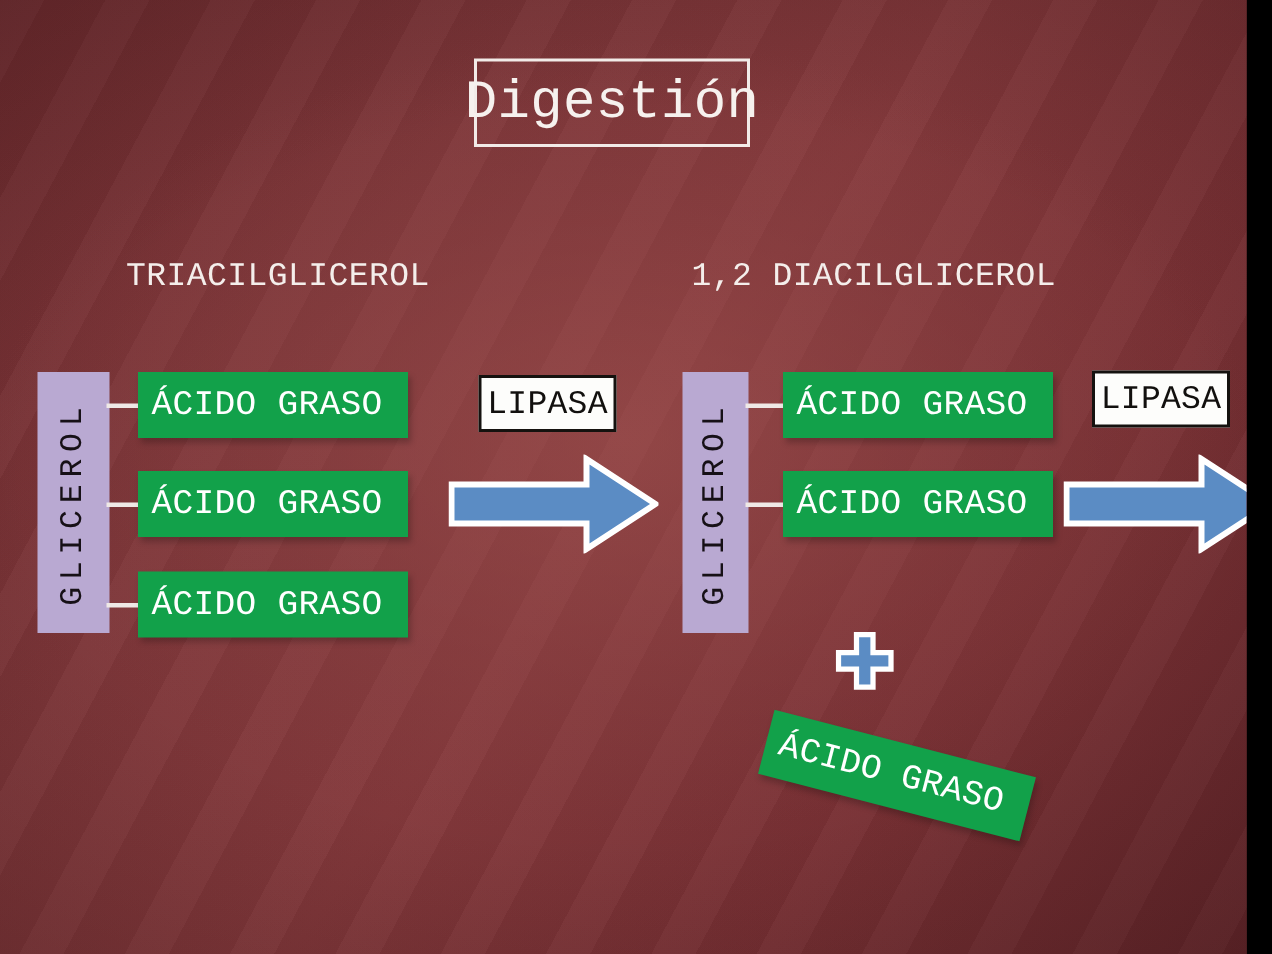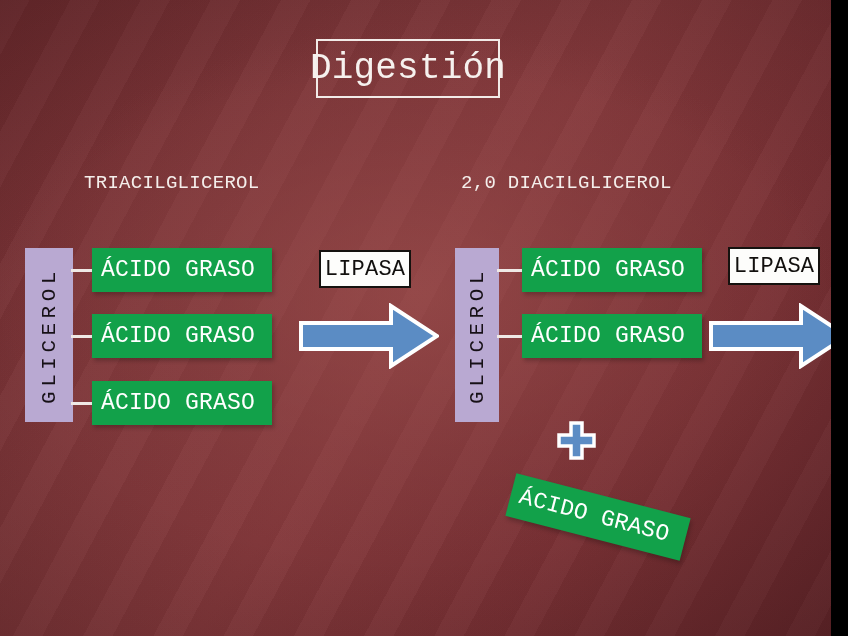--- a/index.html
+++ b/index.html
@@ -44,21 +44,21 @@
     font-weight: 400;
     letter-spacing: 0.2px;
     line-height: 1;
     white-space: nowrap;
   }
 
   
   .col-heading {
     position: absolute;
     color: #f4eeeb;
-    font-size: 19px;
+    font-size: 22px;
     font-weight: 400;
     letter-spacing: 0.3px;
     white-space: nowrap;
     text-align: right;
   }
   #heading-tag  { left: 84px;  top: 172px; }
   #heading-dag  { left: 461px; top: 172px; }
 
   
   .glicerol {
@@ -162,21 +162,21 @@
 <body>
 
 <div id="slide">
 
   <div id="title-box">
     <div id="title-text">Digestión</div>
   </div>
 
   <div class="col-heading" id="heading-tag">TRIACILGLICEROL</div>
 
-  <div class="col-heading" id="heading-dag">2,0 DIACILGLICEROL</div>
+  <div class="col-heading" id="heading-dag">1,2 DIACILGLICEROL</div>
 
   <div class="glicerol" id="glicerol-left">
     <span>GLICEROL</span>
   </div>
 
   <div class="connector c-l1"></div>
   <div class="connector c-l2"></div>
   <div class="connector c-l3"></div>
 
   <div class="acido" id="acido-l1">

